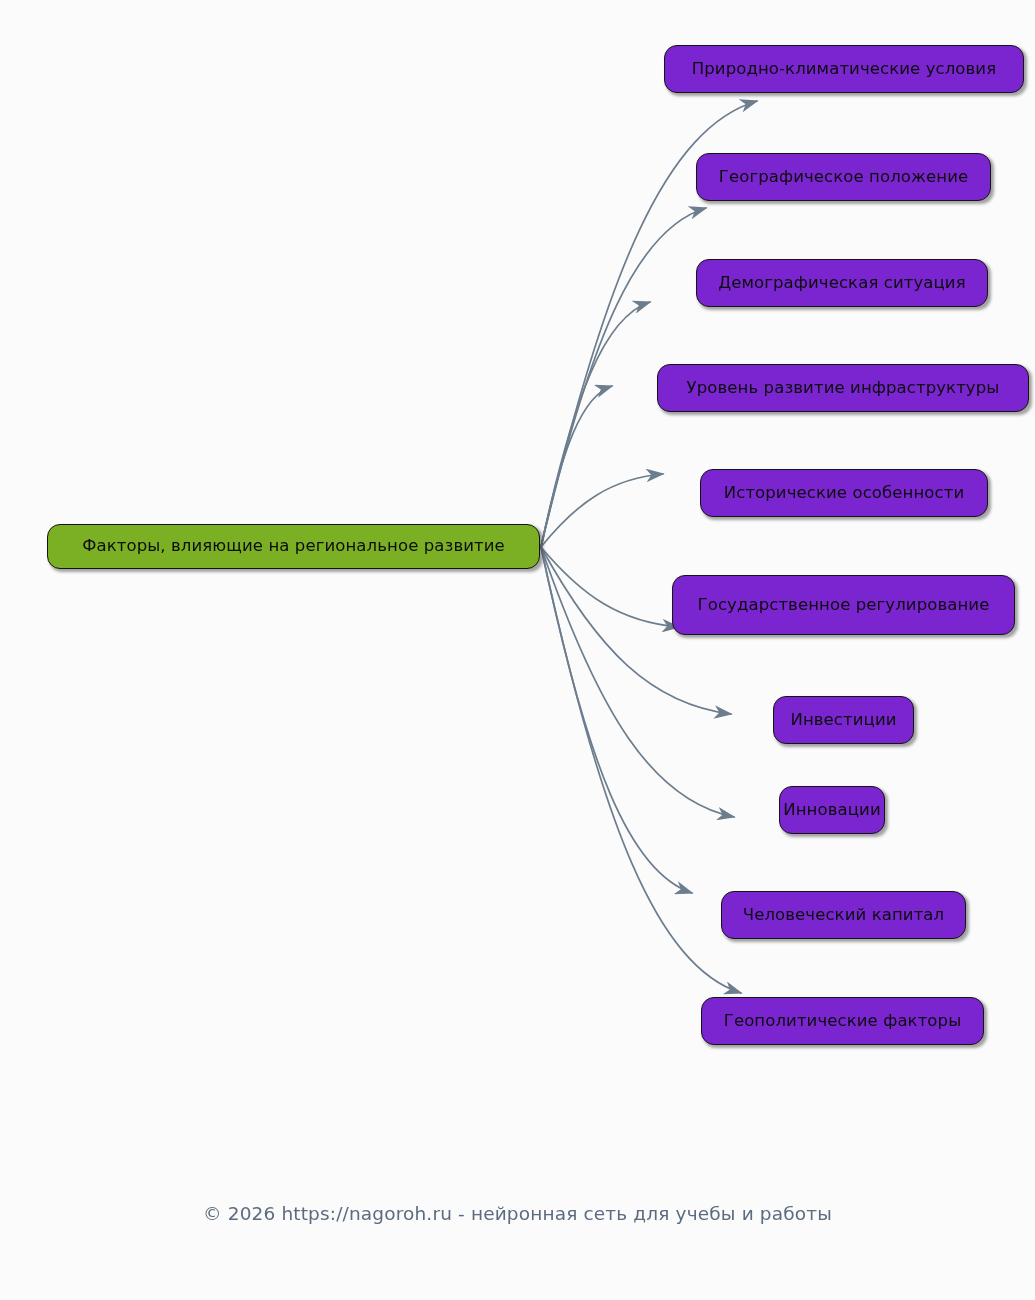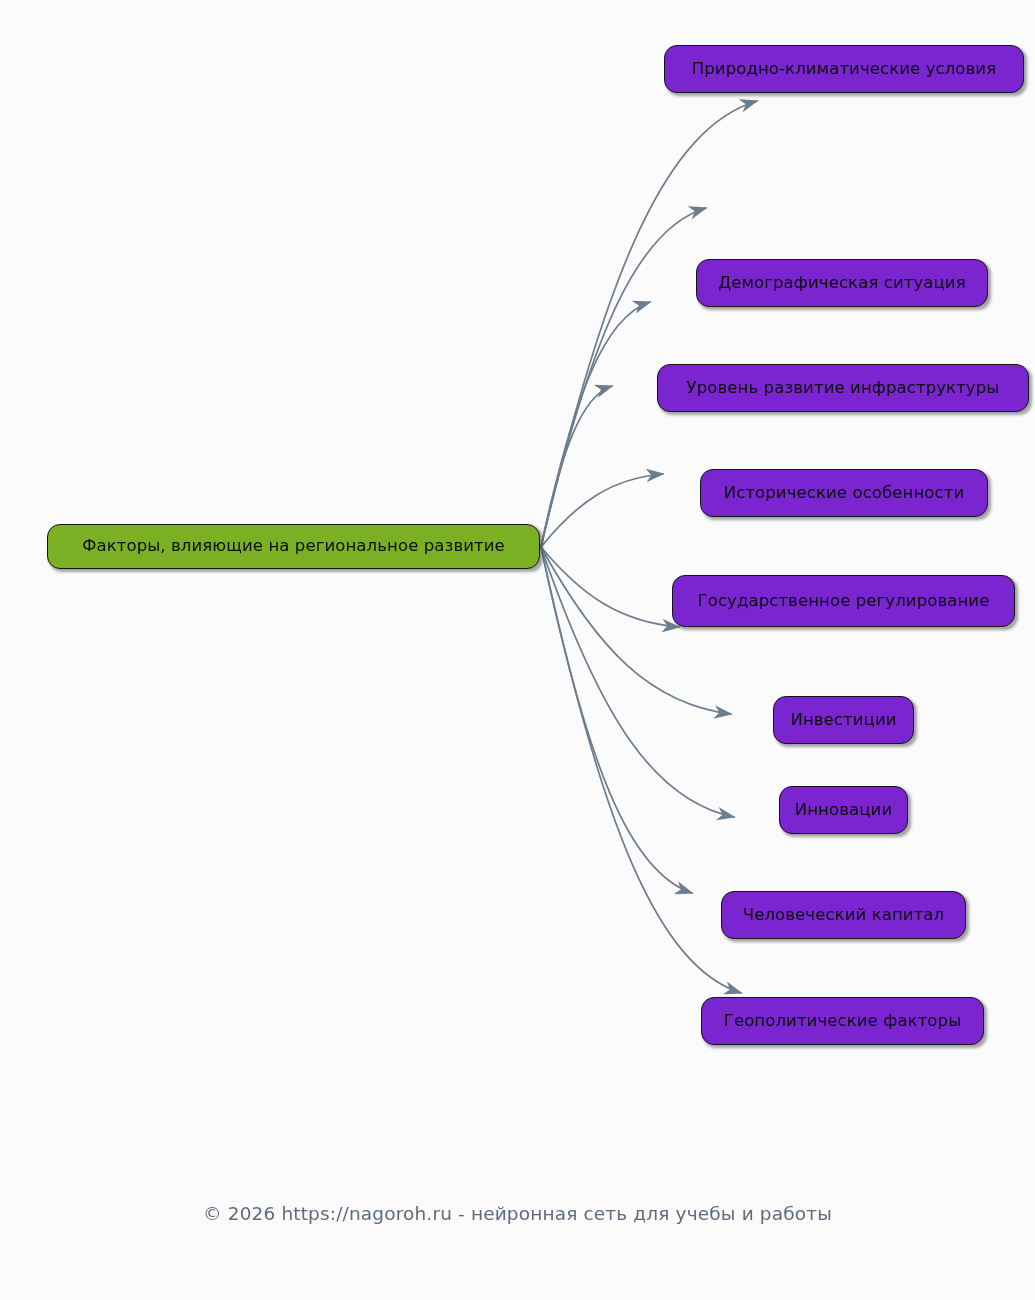--- a/index.html
+++ b/index.html
@@ -117,42 +117,45 @@
   </svg>
 
   <div class="node node-root" style="left: 47px; top: 524px; width: 493px; height: 45px;">
     <span class="node-label">Факторы, влияющие на региональное развитие</span>
   </div>
 
   <div class="node node-leaf" style="left: 622px; top: 45px; width: 360px; height: 48px;">
     <span class="node-label">Природно-климатические условия</span>
   </div>
 
+  <div class="node node-leaf" style="left: 654px; top: 153px; width: 295px; height: 48px;">
+    <span class="node-label">Географическое положение</span>
+  </div>
 
   <div class="node node-leaf" style="left: 654px; top: 259px; width: 292px; height: 48px;">
     <span class="node-label">Демографическая ситуация</span>
   </div>
 
   <div class="node node-leaf" style="left: 615px; top: 364px; width: 372px; height: 48px;">
     <span class="node-label">Уровень развитие инфраструктуры</span>
   </div>
 
   <div class="node node-leaf" style="left: 658px; top: 469px; width: 288px; height: 48px;">
     <span class="node-label">Исторические особенности</span>
   </div>
 
-  <div class="node node-leaf" style="left: 630px; top: 575px; width: 343px; height: 52px;">
+  <div class="node node-leaf" style="left: 630px; top: 575px; width: 343px; height: 60px;">
     <span class="node-label">Государственное регулирование</span>
   </div>
 
   <div class="node node-leaf" style="left: 731px; top: 696px; width: 141px; height: 48px;">
     <span class="node-label">Инвестиции</span>
   </div>
 
-  <div class="node node-leaf" style="left: 737px; top: 786px; width: 129px; height: 48px;">
+  <div class="node node-leaf" style="left: 737px; top: 786px; width: 106px; height: 48px;">
     <span class="node-label">Инновации</span>
   </div>
 
   <div class="node node-leaf" style="left: 679px; top: 891px; width: 245px; height: 48px;">
     <span class="node-label">Человеческий капитал</span>
   </div>
 
   <div class="node node-leaf" style="left: 659px; top: 997px; width: 283px; height: 48px;">
     <span class="node-label">Геополитические факторы</span>
   </div>

